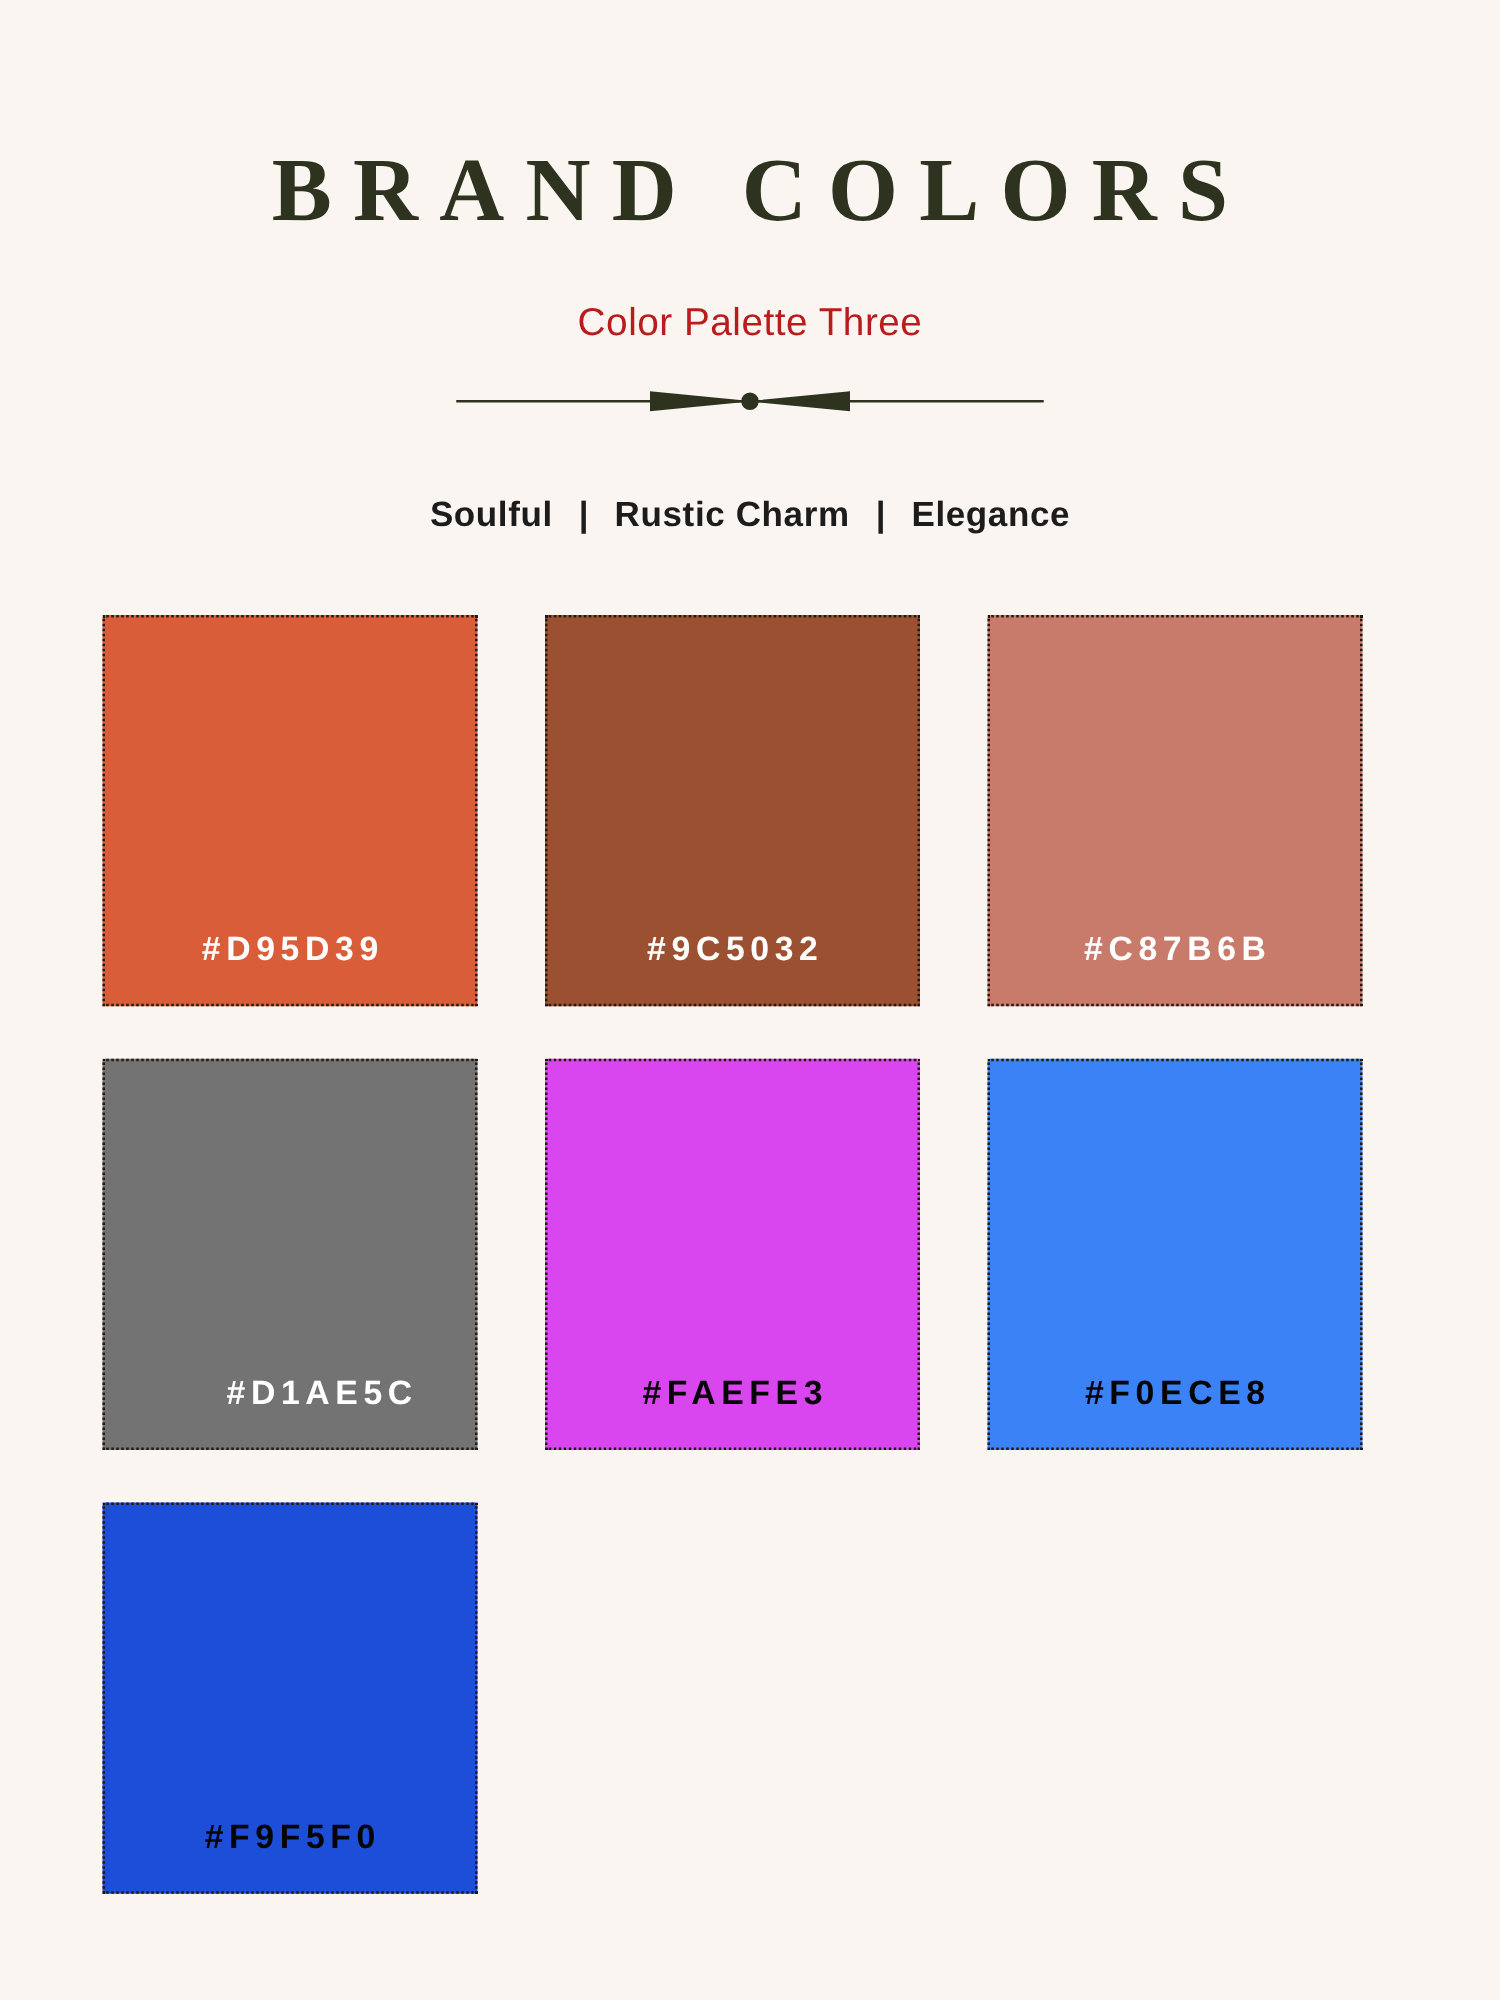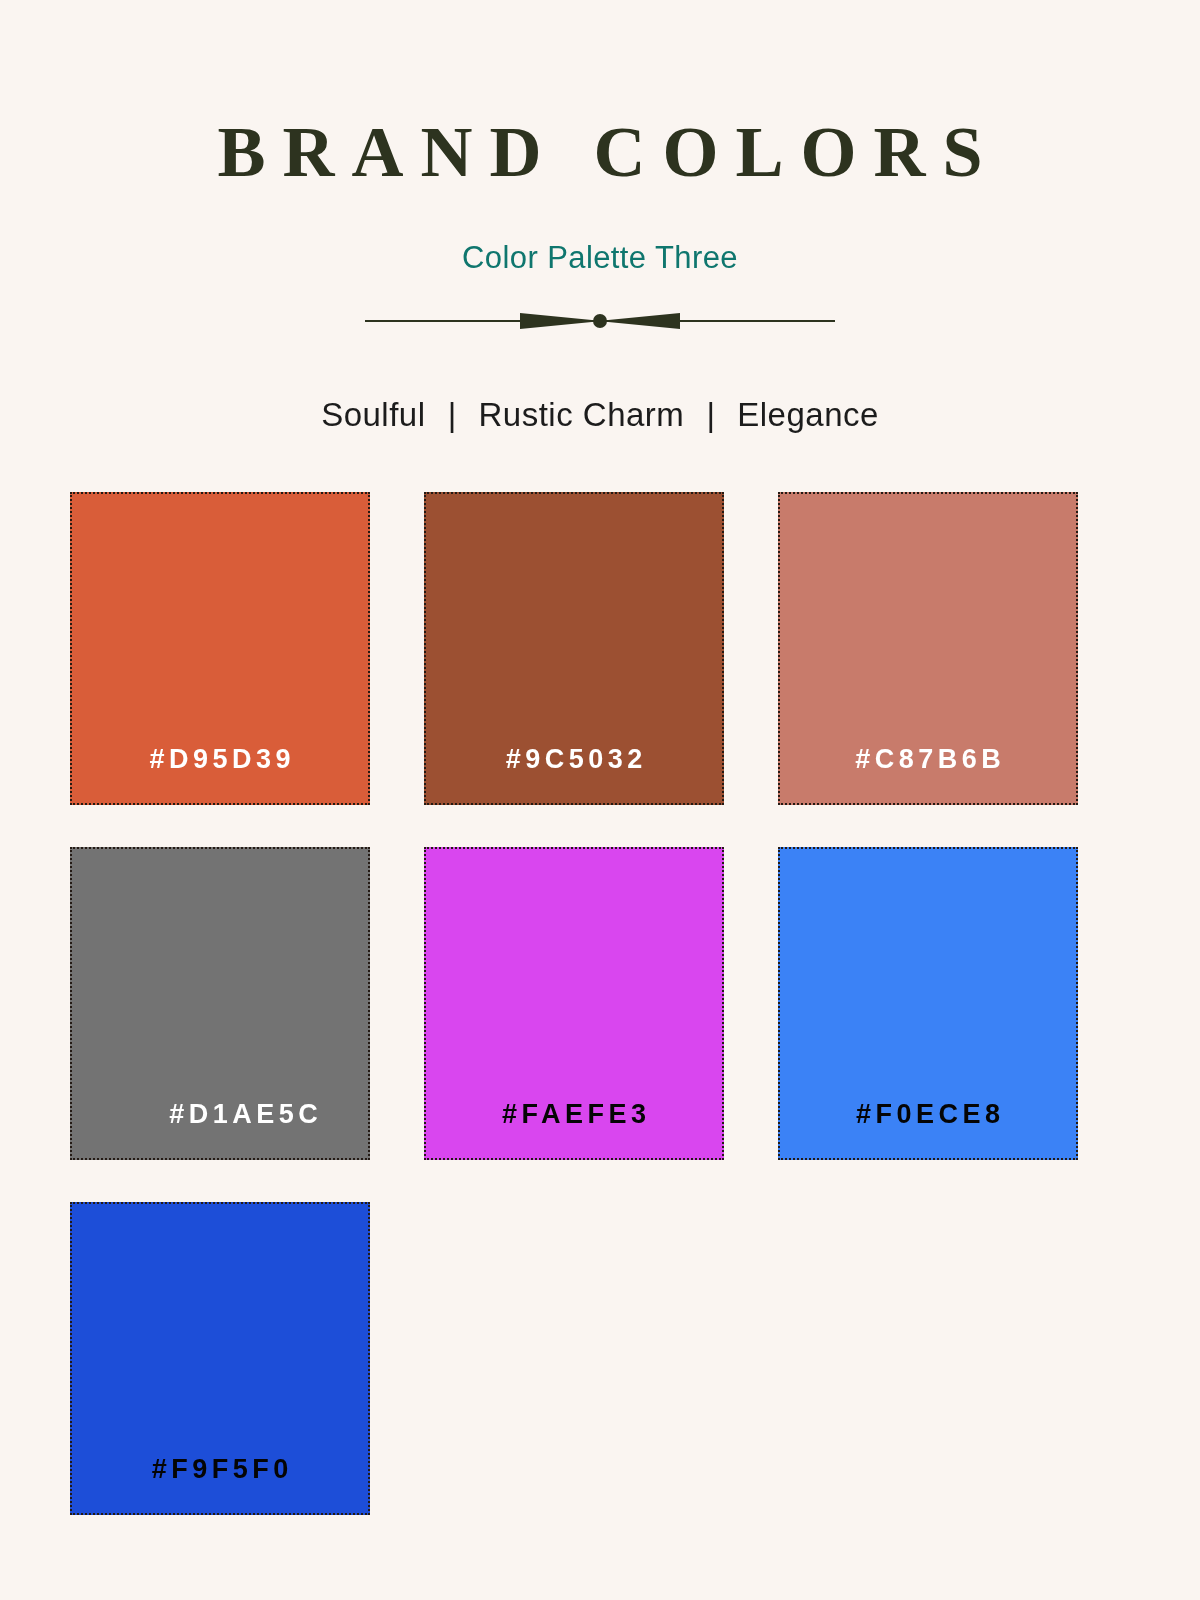--- a/index.html
+++ b/index.html
@@ -43,21 +43,21 @@
     color: #2D331F;
     white-space: nowrap;
   }
   .page-subtitle {
     margin: 0;
     padding-top: 52px;
     font-family: "Liberation Sans", sans-serif;
     font-size: 31px;
     font-weight: 400;
     letter-spacing: 0.4px;
-    color: #0f766e;
+    color: #b91c1c;
     white-space: nowrap;
   }
 
   
   .divider {
     position: absolute;
     left: 50%;
     top: 308px;
     width: 470px;
     margin-left: -235px;
@@ -99,36 +99,36 @@
   }
 
   
   .tagline {
     position: absolute;
     left: 0;
     top: 396px;
     width: 1200px;
     text-align: center;
     font-family: "Liberation Sans", sans-serif;
-    font-size: 33px;
-    font-weight: 400;
+    font-size: 28px;
+    font-weight: 700;
     color: #1C1C1C;
     white-space: nowrap;
   }
   .tagline-word { letter-spacing: 0.5px; }
   .tagline-sep {
     display: inline-block;
     padding: 0 13px;
     color: #1C1C1C;
   }
 
   
   .swatch-grid {
     position: absolute;
-    left: 70px;
+    left: 82px;
     top: 492px;
     width: 1008px;
     display: grid;
     grid-template-columns: repeat(3, 300px);
     grid-template-rows: repeat(3, 313px);
     column-gap: 54px;
     row-gap: 42px;
   }
   .swatch {
     position: relative;

